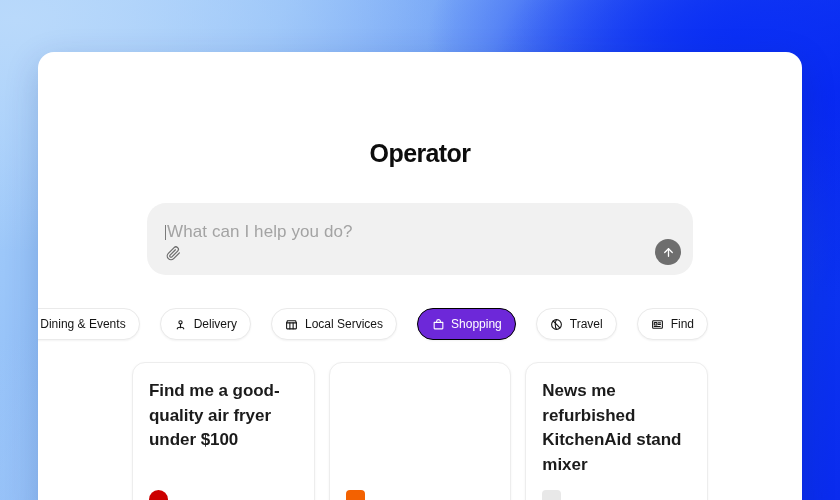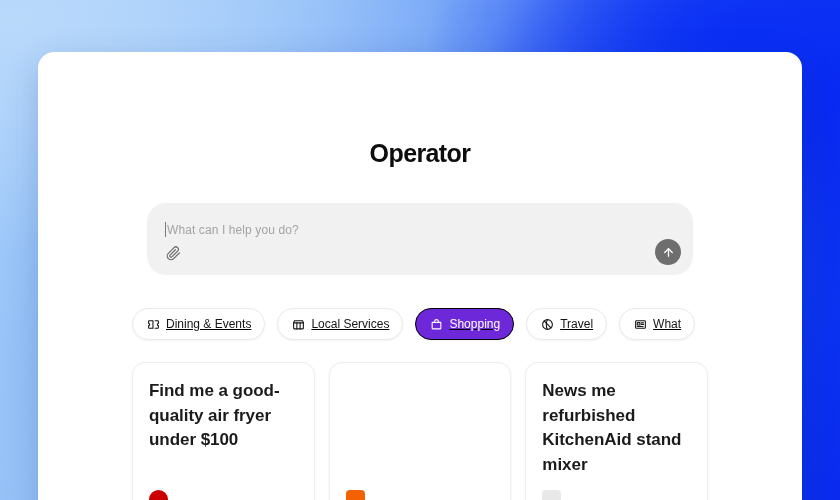--- a/index.html
+++ b/index.html
@@ -67,21 +67,21 @@
     background: #f1f1f1;
     border-radius: 19px;
     position: relative;
   }
 
   #composer-input {
     position: absolute;
     left: 18px;
     top: 19px;
     right: 44px;
-    font-size: 12px;
+    font-size: 17px;
     color: #a3a3a3;
     letter-spacing: 0.1px;
     white-space: nowrap;
     display: flex;
     align-items: center;
     gap: 1px;
   }
   #text-caret {
     display: inline-block;
     width: 1px;
@@ -114,23 +114,22 @@
     align-items: center;
     justify-content: center;
     cursor: pointer;
   }
 
   
   #category-chips {
     margin-top: 33px;
     width: 576px;
     display: flex;
-    gap: 12px;
-    justify-content: flex-start;
-    text-decoration: underline;
+    gap: 20px;
+    justify-content: flex-end;
   }
 
   .chip {
     height: 32px;
     padding: 0 13px;
     border-radius: 17px;
     background: #ffffff;
     border: 1px solid #eaeaea;
     box-shadow: 0 1px 2px rgba(0,0,0,0.05);
     display: flex;
@@ -233,20 +232,30 @@
       <div class="chip">
         <span class="chip-icon">
           <svg width="13" height="13" viewBox="0 0 24 24" fill="none" stroke="currentColor" stroke-width="2" stroke-linecap="round" stroke-linejoin="round">
             <path d="M4 5h7v14H4a1 1 0 0 1-1-1v-4a2 2 0 0 0 0-4V6a1 1 0 0 1 1-1z"></path>
             <path d="M15 5h5a1 1 0 0 1 1 1v4a2 2 0 0 0 0 4v4a1 1 0 0 1-1 1h-5"></path>
           </svg>
         </span>
         <span>Dining &amp; Events</span>
       </div>
 
+      <div class="chip">
+        <span class="chip-icon">
+          <svg width="13" height="13" viewBox="0 0 24 24" fill="none" stroke="currentColor" stroke-width="2" stroke-linecap="round" stroke-linejoin="round">
+            <circle cx="12" cy="8" r="3"></circle>
+            <path d="M12 11v7"></path>
+            <path d="M6 20c0-1.7 2.7-3 6-3s6 1.3 6 3"></path>
+          </svg>
+        </span>
+        <span>Delivery</span>
+      </div>
 
       <div class="chip">
         <span class="chip-icon">
           <svg width="13" height="13" viewBox="0 0 24 24" fill="none" stroke="currentColor" stroke-width="2" stroke-linecap="round" stroke-linejoin="round">
             <path d="M3 9h18v10a1 1 0 0 1-1 1H4a1 1 0 0 1-1-1V9z"></path>
             <path d="M3 9l1.5-4h15L21 9"></path>
             <path d="M9 9v11"></path>
             <path d="M15 9v11"></path>
           </svg>
         </span>
@@ -277,21 +286,21 @@
       <div class="chip">
         <span class="chip-icon">
           <svg width="13" height="13" viewBox="0 0 24 24" fill="none" stroke="currentColor" stroke-width="2" stroke-linecap="round" stroke-linejoin="round">
             <rect x="3" y="5" width="18" height="14" rx="1.5"></rect>
             <rect x="6" y="8.5" width="5" height="4.5" rx="0.6"></rect>
             <path d="M13.5 9h4"></path>
             <path d="M13.5 12h4"></path>
             <path d="M6 15.8h11"></path>
           </svg>
         </span>
-        <span>What</span>
+        <span>Find</span>
       </div>
 
     </div>
 
     <div id="suggestion-cards">
 
       <div class="card">
         <div class="card-text">Find me a good-quality air fryer under $100</div>
         <div class="card-logo logo-target"></div>
       </div>

